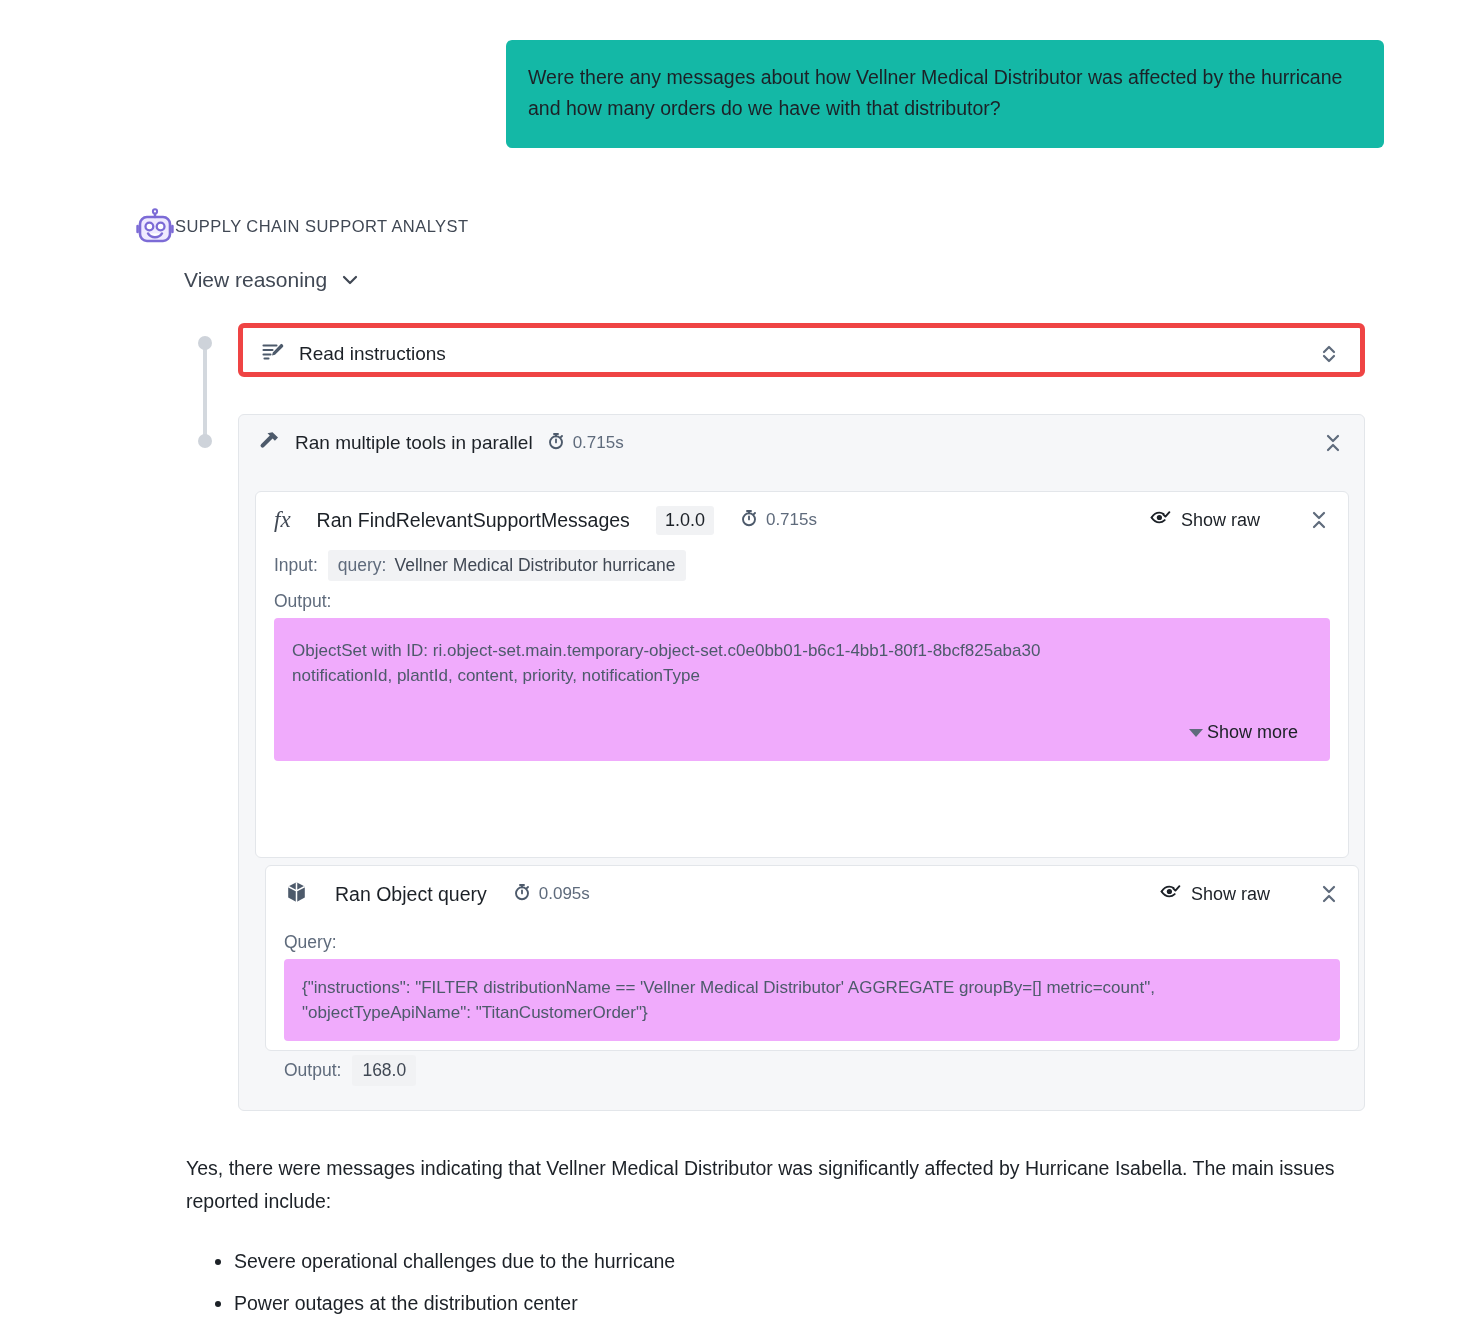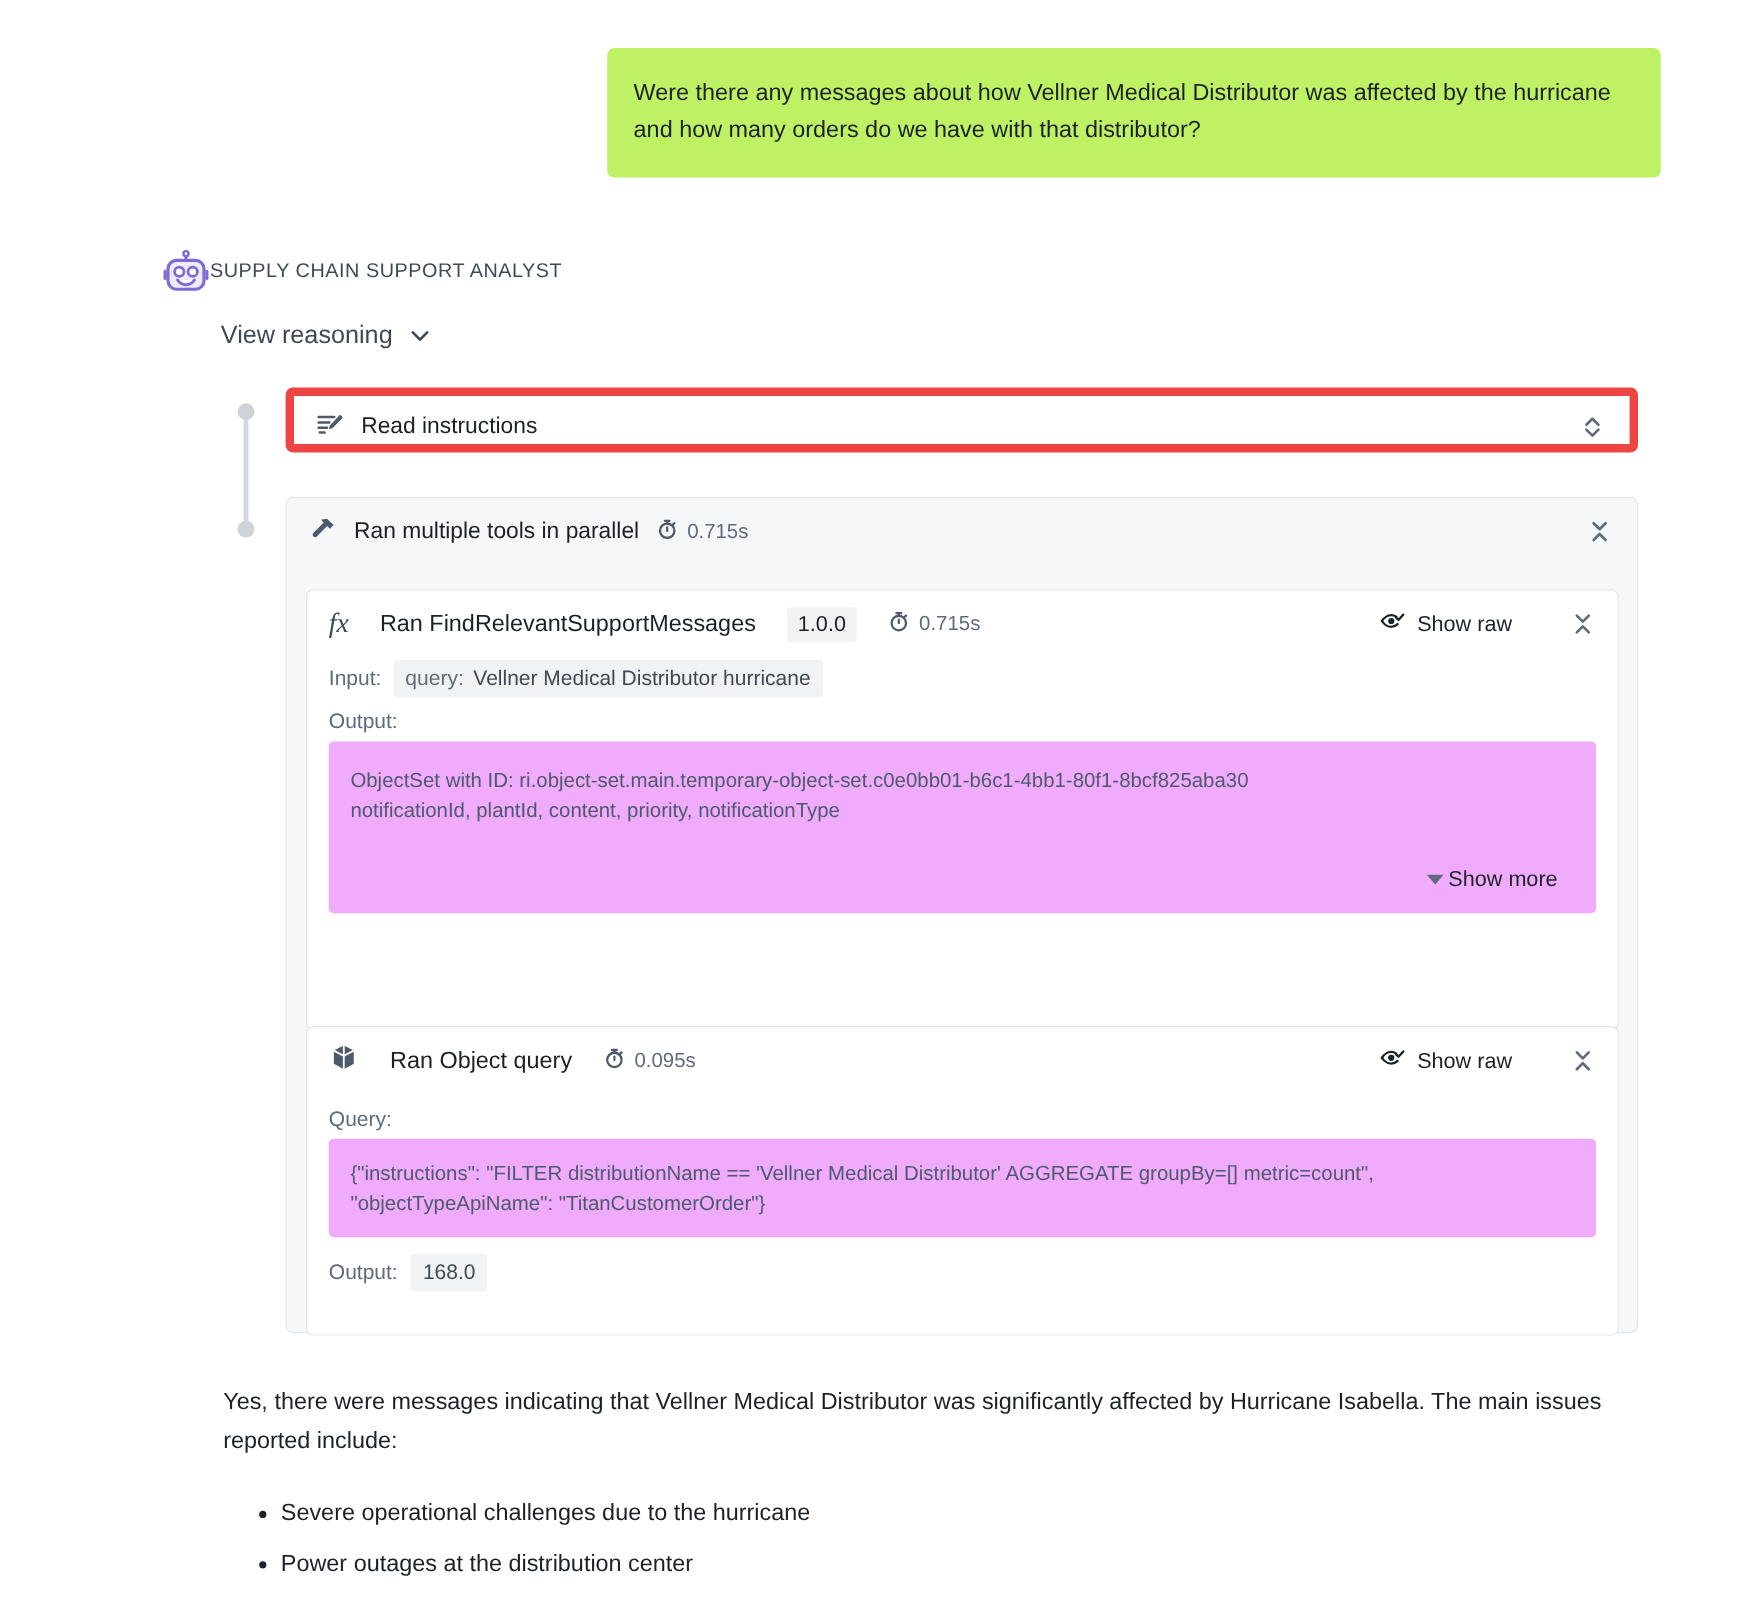--- a/index.html
+++ b/index.html
@@ -9,21 +9,21 @@
     background: #ffffff;
     font-family: "Liberation Sans", sans-serif;
     color: #1c2127;
     overflow: hidden;
   }
   .page { position: relative; width: 1460px; height: 1342px; }
 
   
   .user-row { position: absolute; left: 506px; top: 40px; width: 878px; }
   .user-bubble {
-    background: #bef264;
+    background: #14b8a6;
     border-radius: 6px;
     padding: 22px 28px 24px 22px;
     font-size: 19.5px;
     line-height: 31px;
     color: #1c2127;
   }
 
   
   .agent-head {
     position: absolute; left: 135px; top: 206px;
@@ -52,21 +52,21 @@
   .tl-dot {
     position: absolute; left: 0; width: 14px; height: 14px;
     border-radius: 50%; background: #ced3da;
   }
   .tl-dot.top { top: 0; }
   .tl-dot.bottom { top: 98px; }
 
   
   .step-card {
     position: absolute;
-    border: 7px solid #ef4444;
+    border: 5px solid #ef4444;
     border-radius: 6px;
     background: #ffffff;
   }
   #card-read { left: 238px; top: 323px; width: 1127px; height: 54px; }
   .step-head {
     display: flex; align-items: center;
     height: 52px; padding: 0 20px 0 18px; gap: 14px;
   }
   .step-title { font-size: 19px; color: #1c2127; }
   .step-time { font-size: 17px; color: #5f6b7c; display: flex; align-items: center; gap: 8px; }
@@ -78,21 +78,21 @@
     background: #f6f7f9; border: 1px solid #e3e6ea;
   }
   #card-parallel .step-head { height: 56px; }
 
   
   .tool-card {
     position: absolute; left: 16px; width: 1094px;
     background: #ffffff; border: 1px solid #e3e6ea; border-radius: 6px;
   }
   #tool-1 { top: 76px; height: 367px; }
-  #tool-2 { top: 440px; height: 258px; }
+  #tool-2 { top: 450px; height: 186px; margin-left: 10px; }
 
   .tool-head { display: flex; align-items: center; height: 56px; padding: 0 18px 0 18px; gap: 26px; }
   .fx-icon { font-family: "Liberation Serif", serif; font-style: italic; font-size: 23px; color: #404854; }
   .tool-name { font-size: 19.5px; color: #1c2127; }
   .version-chip {
     background: #f1f2f4; border-radius: 3px;
     padding: 4px 9px; font-size: 18px; color: #1c2127;
   }
   .showraw {
     display: flex; align-items: center; gap: 10px;

